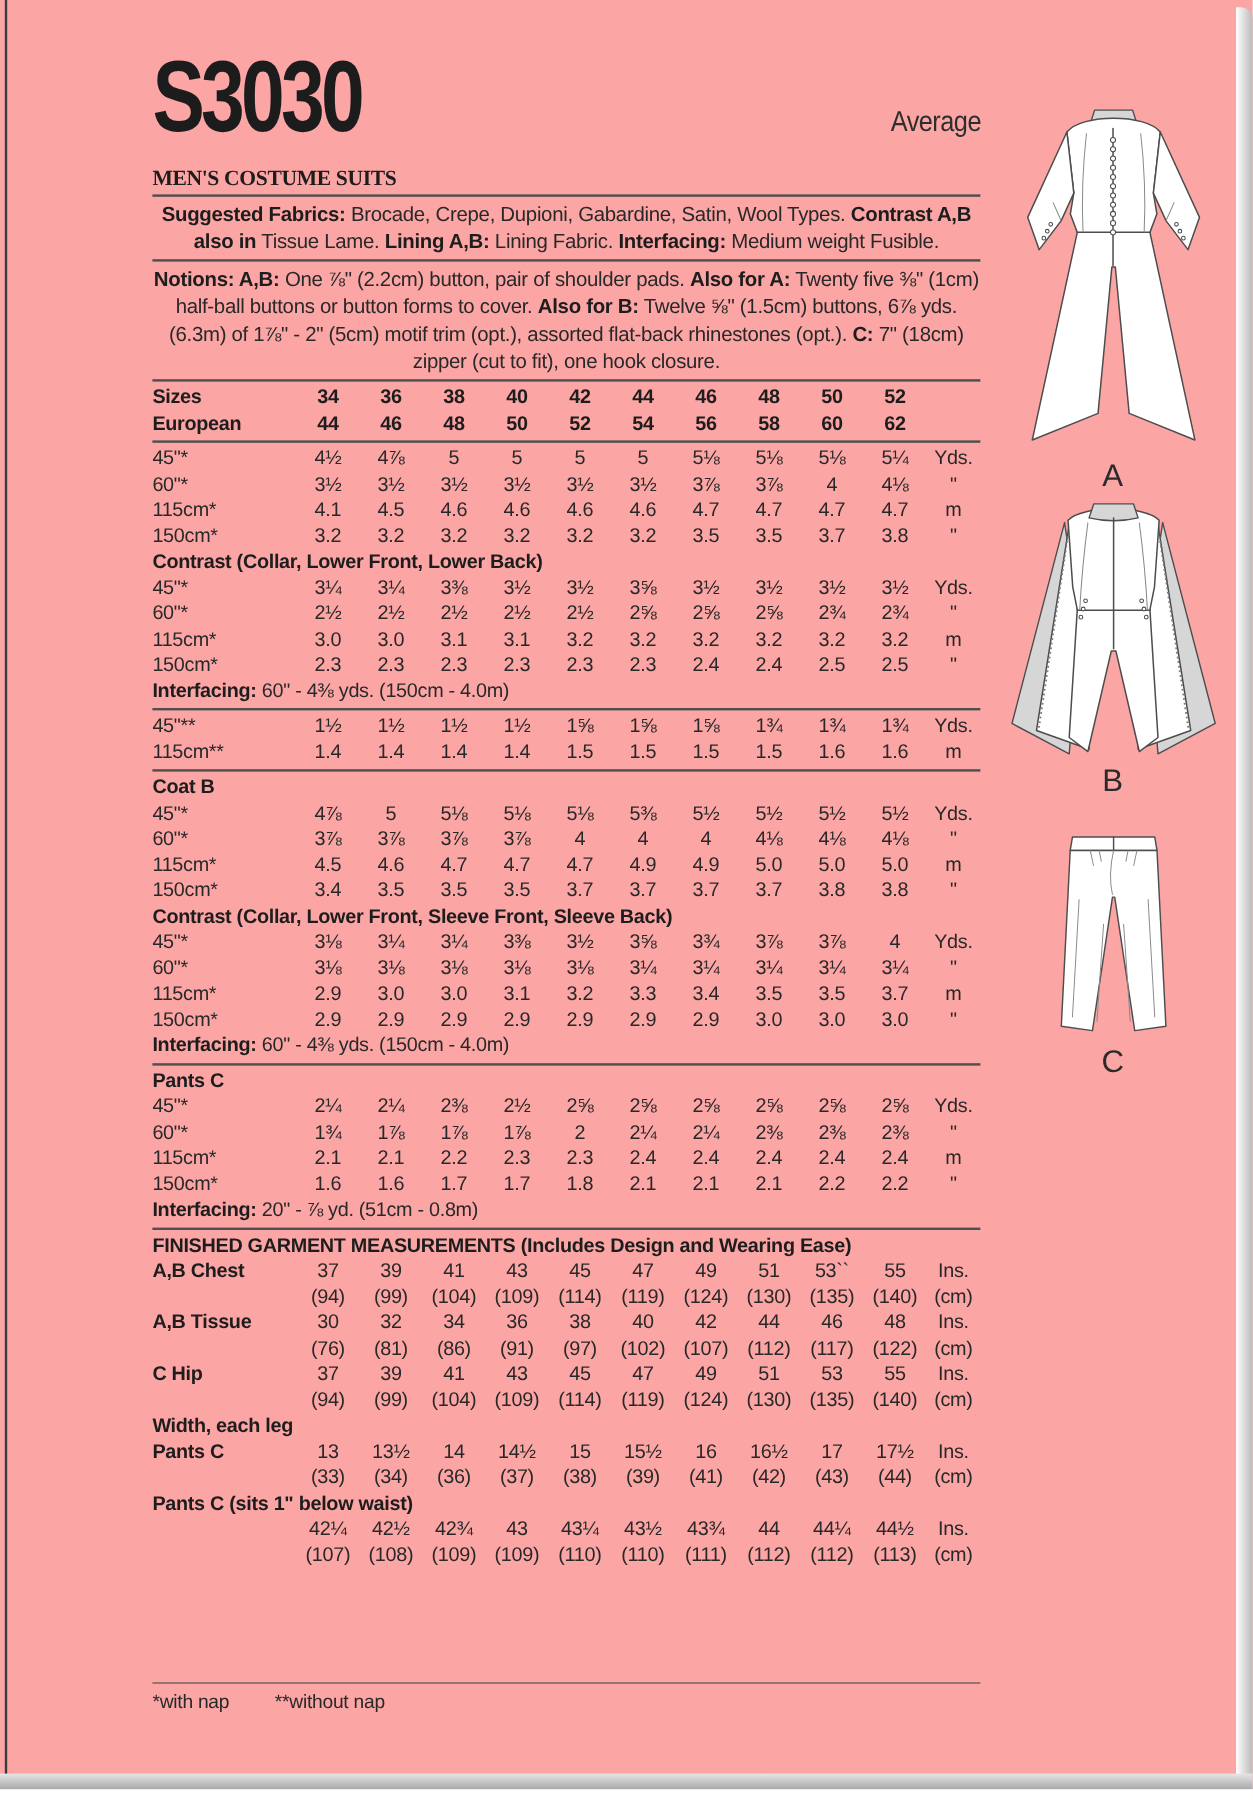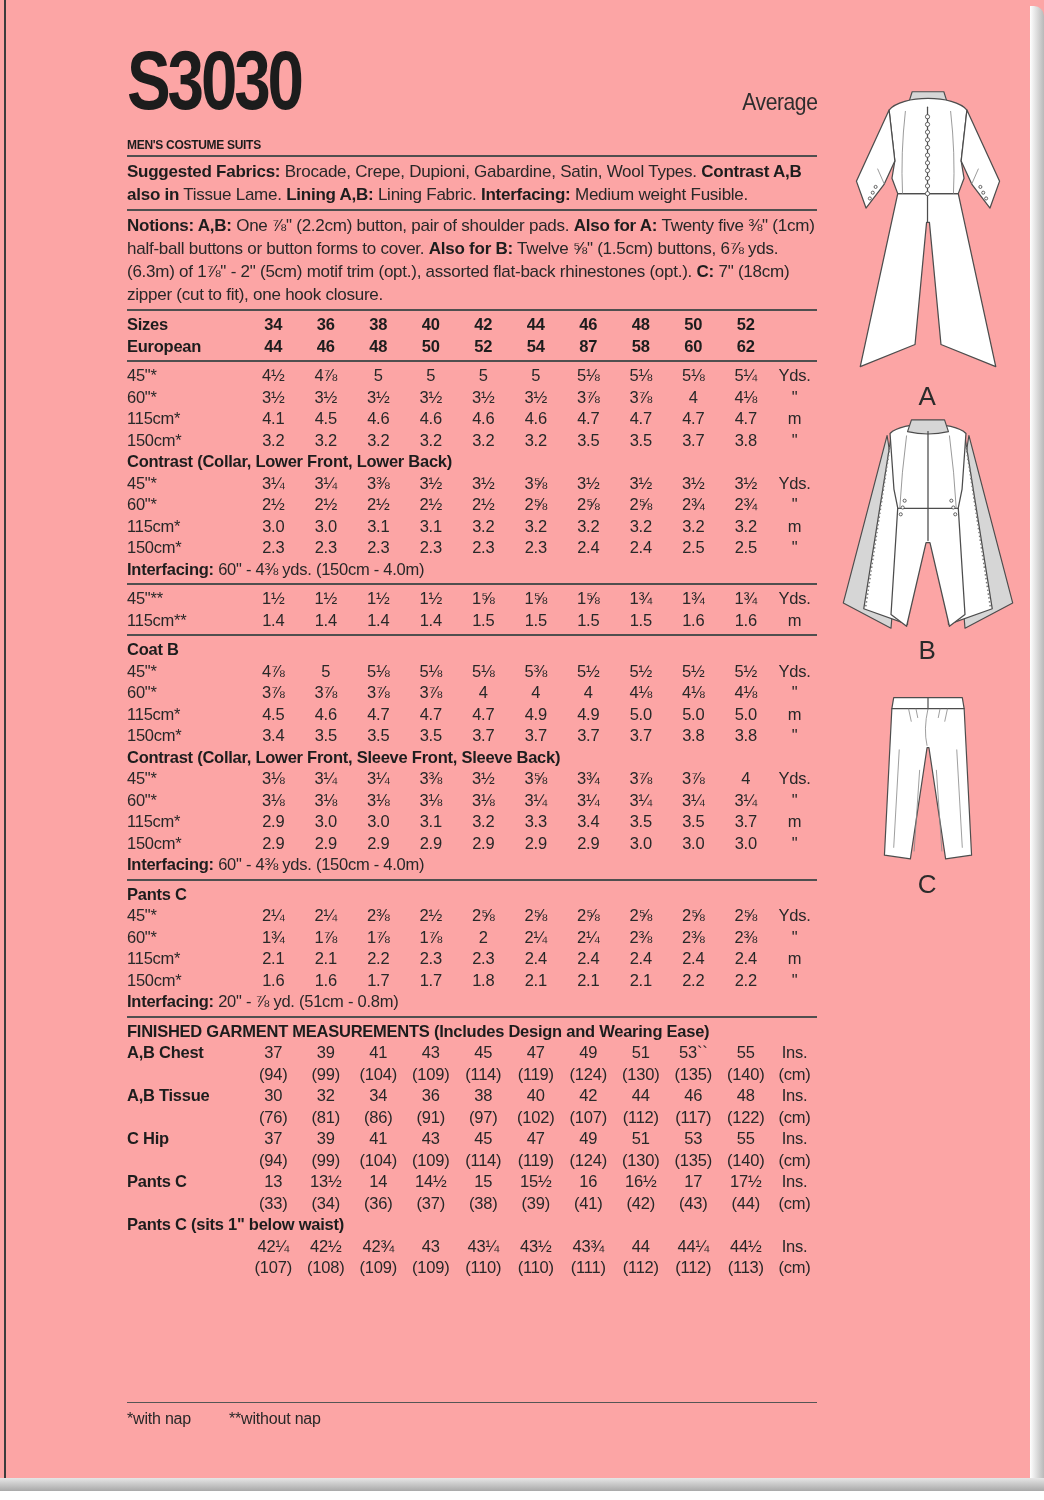--- a/index.html
+++ b/index.html
@@ -10,24 +10,24 @@
   .edge-right{position:absolute;right:0;top:6px;bottom:10px;width:14px;
               background:linear-gradient(to right,#ffffff,#b9b9b9);border-top-right-radius:10px;}
   .edge-bottom{position:absolute;left:0;right:0;bottom:0;height:13px;
                background:linear-gradient(to bottom,#e6e6e6,#a9a9a9);}
   .content{position:absolute;left:127px;top:40px;width:690px;}
   .title-row{display:flex;justify-content:space-between;align-items:flex-end;height:78px;}
   .pattern-number{font-size:84px;font-weight:700;letter-spacing:-4px;line-height:76px;
                   transform:scaleX(0.78);transform-origin:left bottom;color:#1c1c1c;white-space:nowrap;}
   .difficulty{font-size:24px;letter-spacing:-0.5px;transform:scaleX(0.88);transform-origin:right bottom;
               color:#2e2e2e;margin-bottom:2px;}
-  .category{font-size:12px;font-weight:700;letter-spacing:-0.3px;margin:20px 0 2px 0;color:#1d1d1d;}
+  .category{font-size:18px;font-weight:700;letter-spacing:-0.3px;margin:20px 0 2px 0;color:#1d1d1d;font-family:Liberation Serif, serif;}
   .rule{border:none;border-top:2px solid #4f4f4f;margin:3px 0;}
   .rule.thick{border-top-width:2.5px;}
-  p.intro{font-size:17px;line-height:23px;margin:3px 0;letter-spacing:-0.25px;}
+  p.intro{font-size:17px;line-height:23px;margin:3px 0;letter-spacing:-0.25px;text-align:center;}
   p.intro b{color:#1d1d1d;}
   
   .tbl{font-size:16.5px;letter-spacing:-0.25px;}
   .trow{display:flex;line-height:21.5px;align-items:flex-end;}
   .tlabel{width:120px;flex:none;white-space:nowrap;}
   .tcell{width:52.5px;flex:none;text-align:center;}
   .tunit{width:45px;flex:none;text-align:center;}
   .bold{font-weight:700;color:#1d1d1d;}
   .sec-title{font-weight:700;color:#1d1d1d;line-height:21.5px;white-space:nowrap;}
   .tfooter{line-height:21.5px;white-space:nowrap;}
@@ -85,21 +85,21 @@
           <div class="tunit"></div>
         </div>
         <div class="trow bold">
           <div class="tlabel bold">European</div>
           <div class="tcell">44</div>
           <div class="tcell">46</div>
           <div class="tcell">48</div>
           <div class="tcell">50</div>
           <div class="tcell">52</div>
           <div class="tcell">54</div>
-          <div class="tcell">87</div>
+          <div class="tcell">56</div>
           <div class="tcell">58</div>
           <div class="tcell">60</div>
           <div class="tcell">62</div>
           <div class="tunit"></div>
         </div>
         <hr class="rule thick">
         <div class="trow">
           <div class="tlabel">45"*</div>
           <div class="tcell">4½</div>
           <div class="tcell">4⅞</div>
@@ -498,20 +498,23 @@
           <div class="tcell">(99)</div>
           <div class="tcell">(104)</div>
           <div class="tcell">(109)</div>
           <div class="tcell">(114)</div>
           <div class="tcell">(119)</div>
           <div class="tcell">(124)</div>
           <div class="tcell">(130)</div>
           <div class="tcell">(135)</div>
           <div class="tcell">(140)</div>
           <div class="tunit">(cm)</div>
+        </div>
+        <div class="trow">
+          <div class="tlabel bold">Width, each leg</div>
         </div>
         <div class="trow">
           <div class="tlabel bold">Pants C</div>
           <div class="tcell">13</div>
           <div class="tcell">13½</div>
           <div class="tcell">14</div>
           <div class="tcell">14½</div>
           <div class="tcell">15</div>
           <div class="tcell">15½</div>
           <div class="tcell">16</div>

